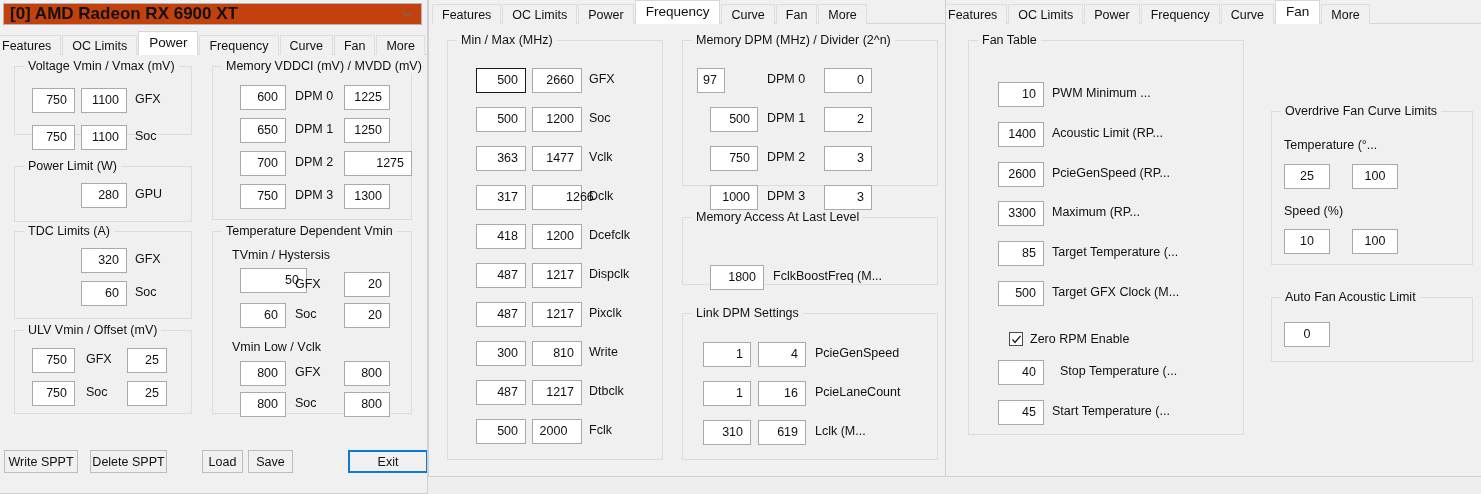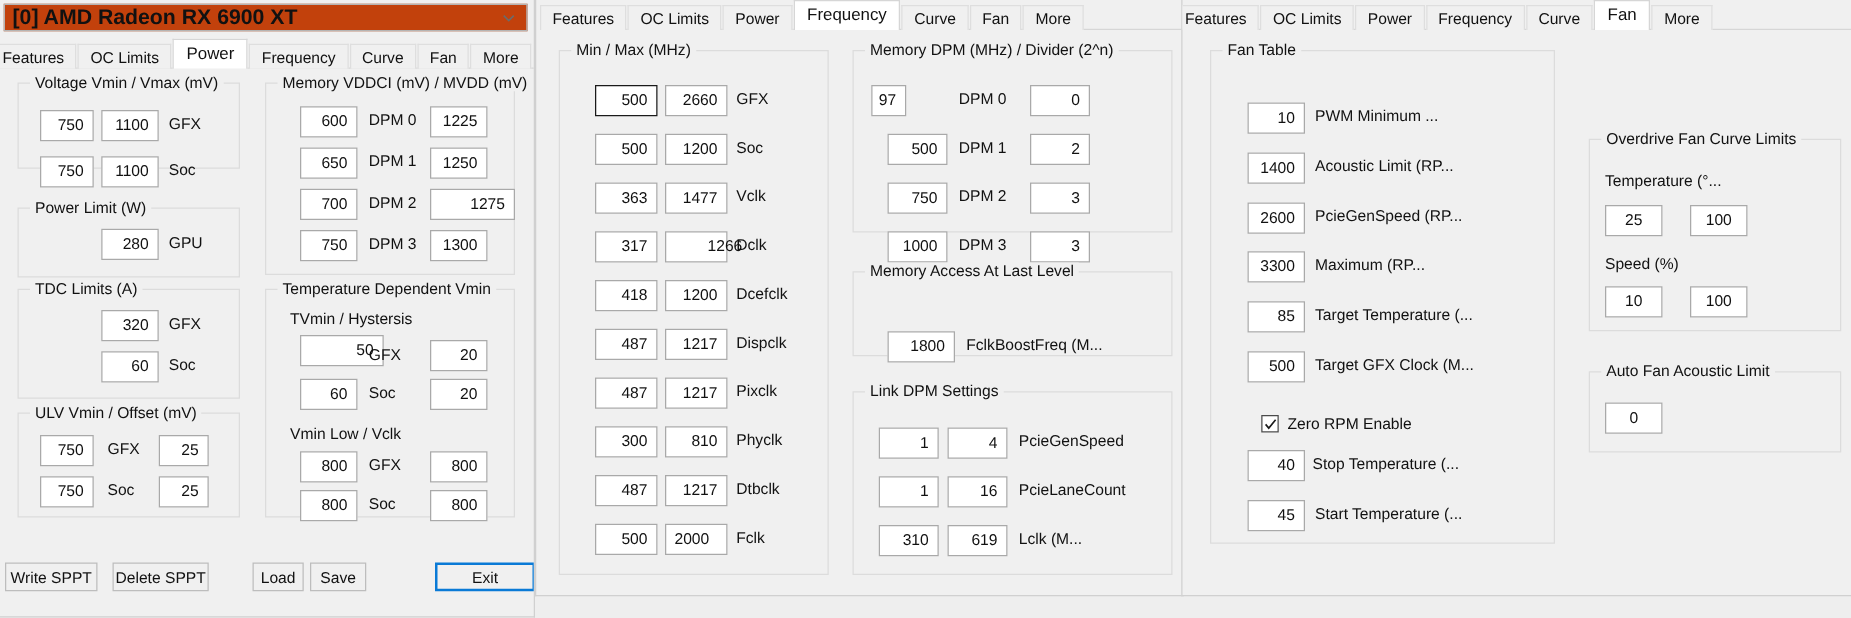--- a/index.html
+++ b/index.html
@@ -207,21 +207,21 @@
   <div class="fld" style="left:47px;top:263px;width:50px;">487</div>
   <div class="fld" style="left:103px;top:263px;width:50px;">1217</div>
   <span class="lbl" style="left:160px;top:267px;">Dispclk</span>
 
   <div class="fld" style="left:47px;top:302px;width:50px;">487</div>
   <div class="fld" style="left:103px;top:302px;width:50px;">1217</div>
   <span class="lbl" style="left:160px;top:306px;">Pixclk</span>
 
   <div class="fld" style="left:47px;top:341px;width:50px;">300</div>
   <div class="fld" style="left:103px;top:341px;width:50px;">810</div>
-  <span class="lbl" style="left:160px;top:345px;">Phyclk</span>
+  <span class="lbl" style="left:160px;top:345px;">Write</span>
 
   <div class="fld" style="left:47px;top:380px;width:50px;">487</div>
   <div class="fld" style="left:103px;top:380px;width:50px;">1217</div>
   <span class="lbl" style="left:160px;top:384px;">Dtbclk</span>
 
   <div class="fld" style="left:47px;top:419px;width:50px;">500</div>
   <div class="fld" style="left:103px;top:419px;width:50px;text-align:center;">2000</div>
   <span class="lbl" style="left:160px;top:423px;">Fclk</span>
 
   <div class="grp" style="left:253px;top:40px;width:256px;height:146px;">
@@ -302,21 +302,21 @@
   <div class="chk" style="left:63px;top:332px;">
     <span class="chkbox">
       <svg width="11" height="11" viewBox="0 0 11 11">
           <path d="M1.5 5.5 L4 8.5 L9.5 1.8" fill="none" stroke="#1a1a1a" stroke-width="1.3"></path>
         </svg>
     </span>
     <span>Zero RPM Enable</span>
   </div>
 
   <div class="fld" style="left:52px;top:360px;width:46px;">40</div>
-  <span class="lbl" style="left:104px;top:364px;">Stop Temperature (...</span>
+  <span class="lbl" style="left:114px;top:364px;">Stop Temperature (...</span>
 
   <div class="fld" style="left:52px;top:400px;width:46px;">45</div>
   <span class="lbl" style="left:106px;top:404px;">Start Temperature (...</span>
 
   <div class="grp" style="left:325px;top:111px;width:202px;height:154px;">
     <span class="gtitle">Overdrive Fan Curve Limits</span>
   </div>
   <span class="lbl" style="left:338px;top:138px;">Temperature (°...</span>
   <div class="fld" style="left:338px;top:164px;width:46px;text-align:center;padding-right:0;">25</div>
   <div class="fld" style="left:406px;top:164px;width:46px;text-align:center;padding-right:0;">100</div>

